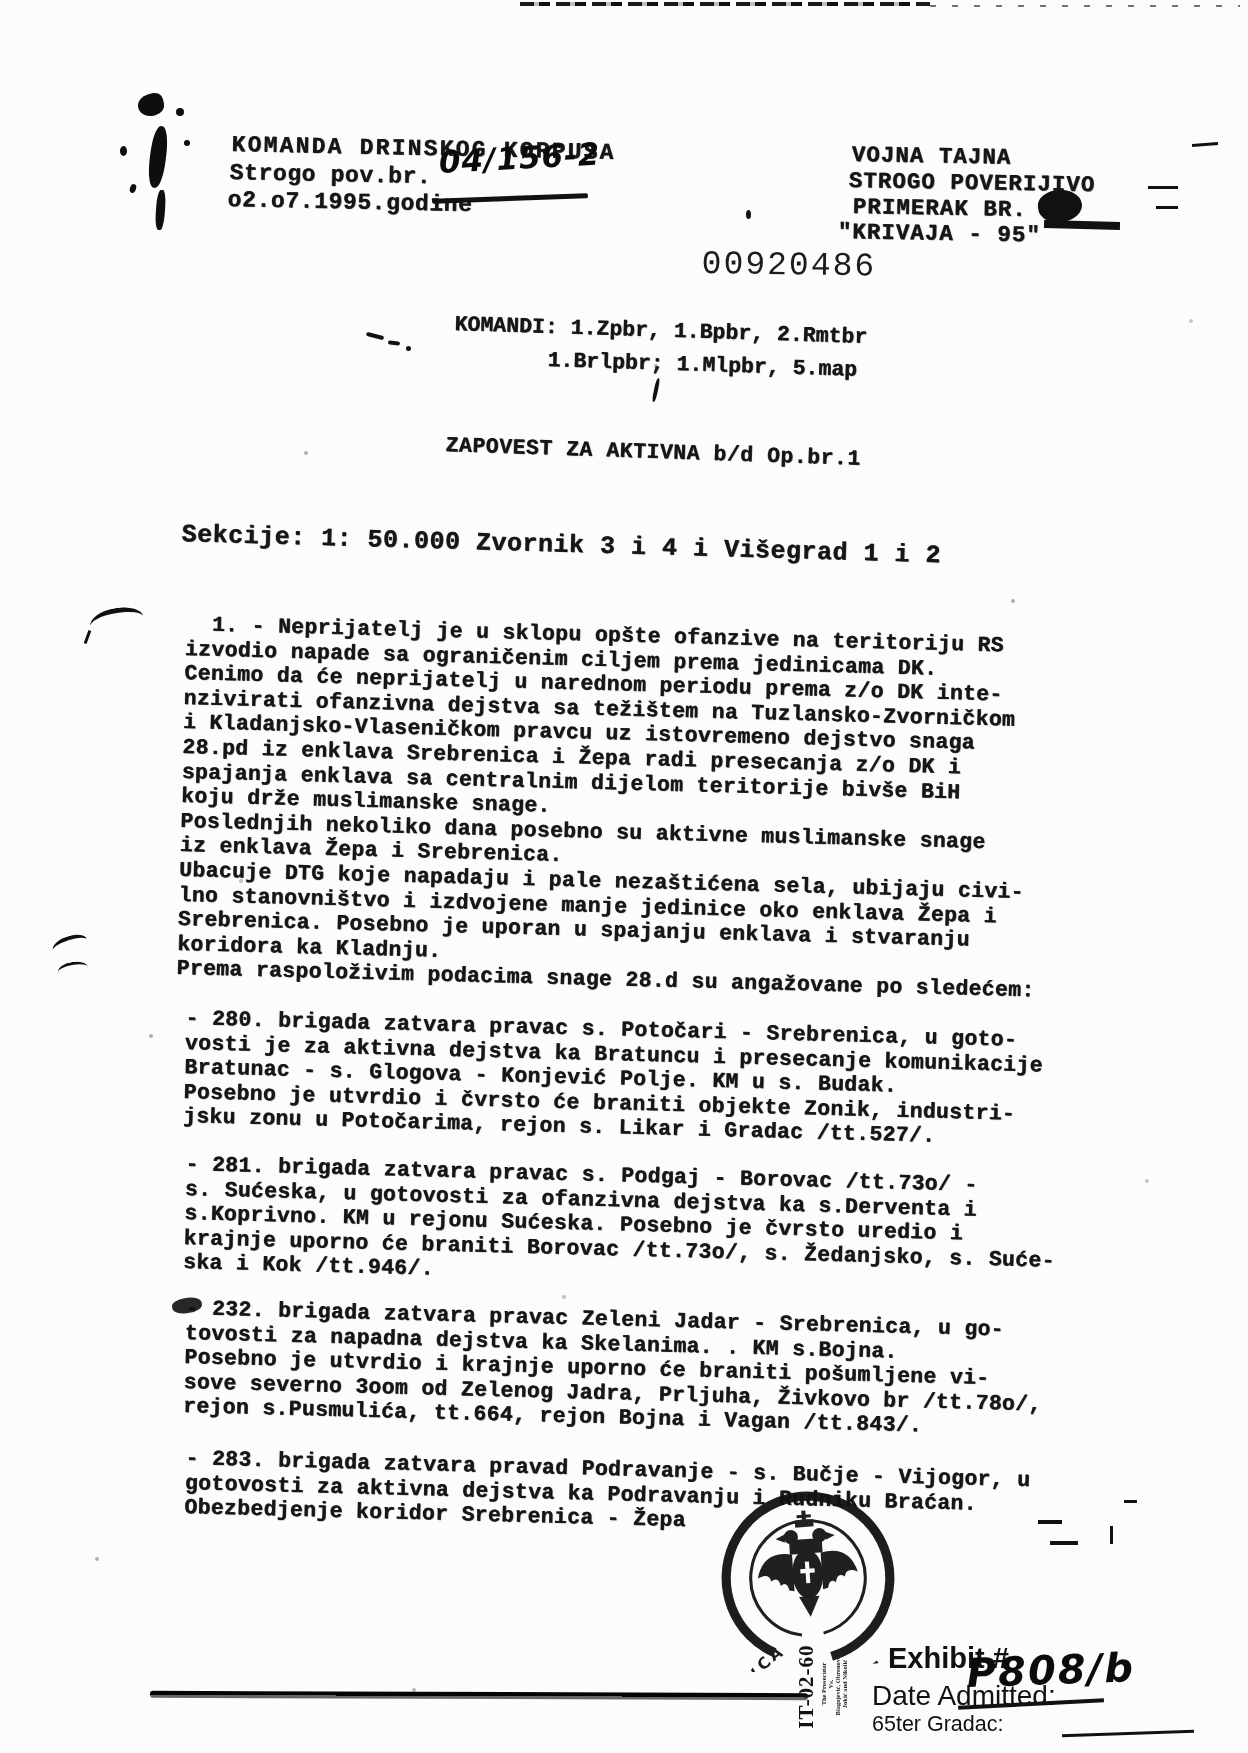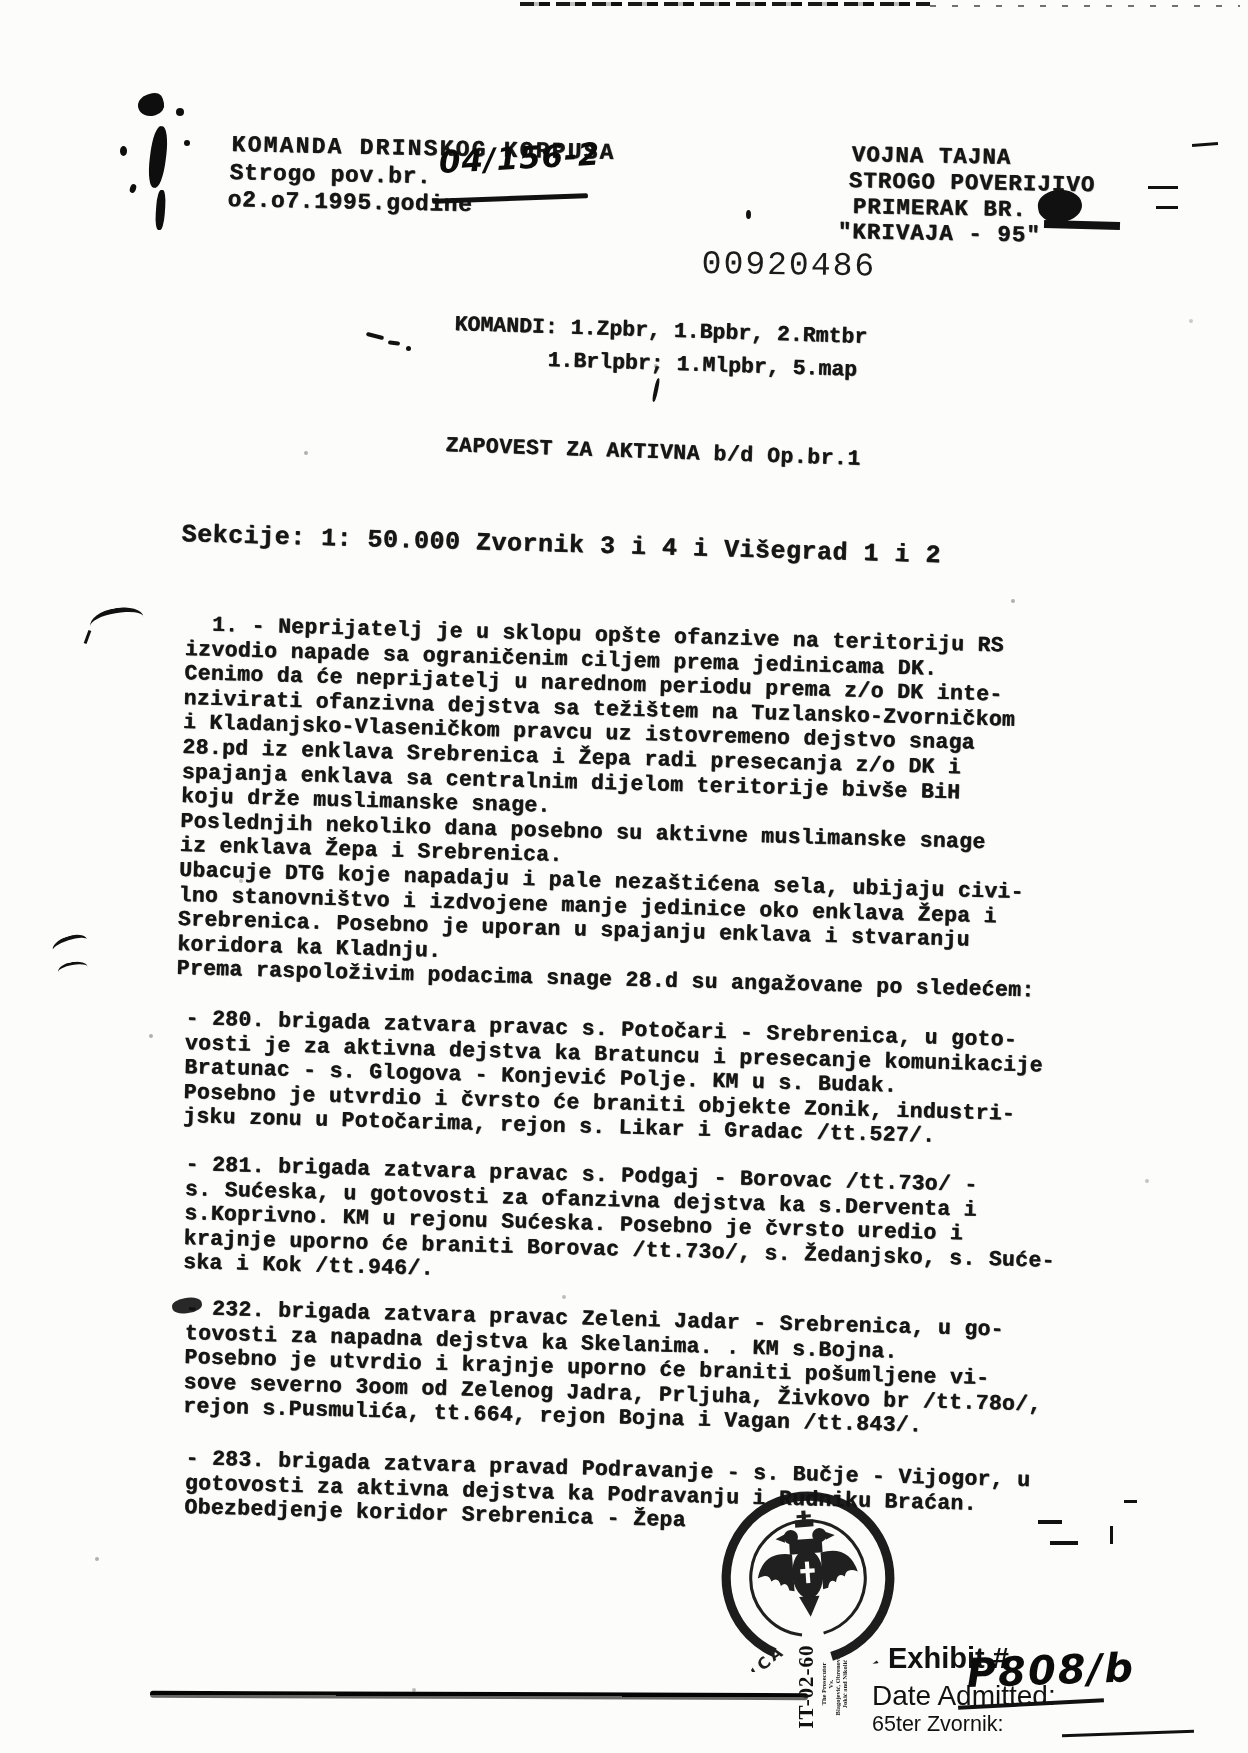--- a/index.html
+++ b/index.html
@@ -159,18 +159,18 @@
   <div style="position:absolute;left:790px;top:1637px;width:88px;height:94px;display:flex;align-items:center;justify-content:center;">
     <span style="font-family:'Liberation Serif',serif;font-weight:bold;font-size:6.5px;line-height:7px;color:#222;
                  transform:rotate(-90deg);white-space:pre;text-align:center;">The Prosecutor
 Vs.
 Blagojević, Obrenović,
 Jokić and Nikolić</span>
   </div>
 
   <div class="sans" style="position:absolute;left:888px;top:1642px;font-size:29px;font-weight:bold;">Exhibit #</div>
   <div class="sans" style="position:absolute;left:872px;top:1680px;font-size:28px;">Date Admitted:</div>
-  <div class="sans" style="position:absolute;left:872px;top:1712px;font-size:21.5px;">65ter Zvornik:</div>
+  <div class="sans" style="position:absolute;left:872px;top:1712px;font-size:21.5px;">65ter Gradac:</div>
   <div class="hand" style="left:966px;top:1650px;font-size:40px;letter-spacing:2px;transform:rotate(-2deg);font-style:italic;">P808/b</div>
   <div class="mark" style="left:958px;top:1702px;width:146px;height:4px;transform:rotate(-3deg);"></div>
   <div class="mark" style="left:1062px;top:1732px;width:132px;height:3px;transform:rotate(-2deg);"></div>
 
 </div>
 
 </body></html>

